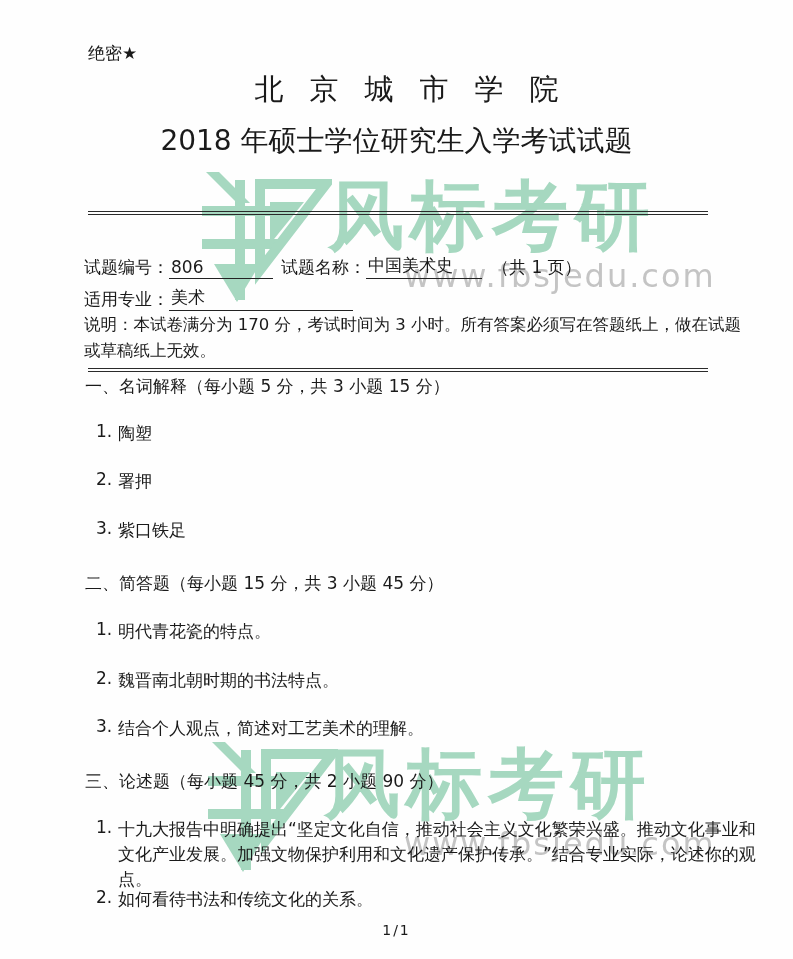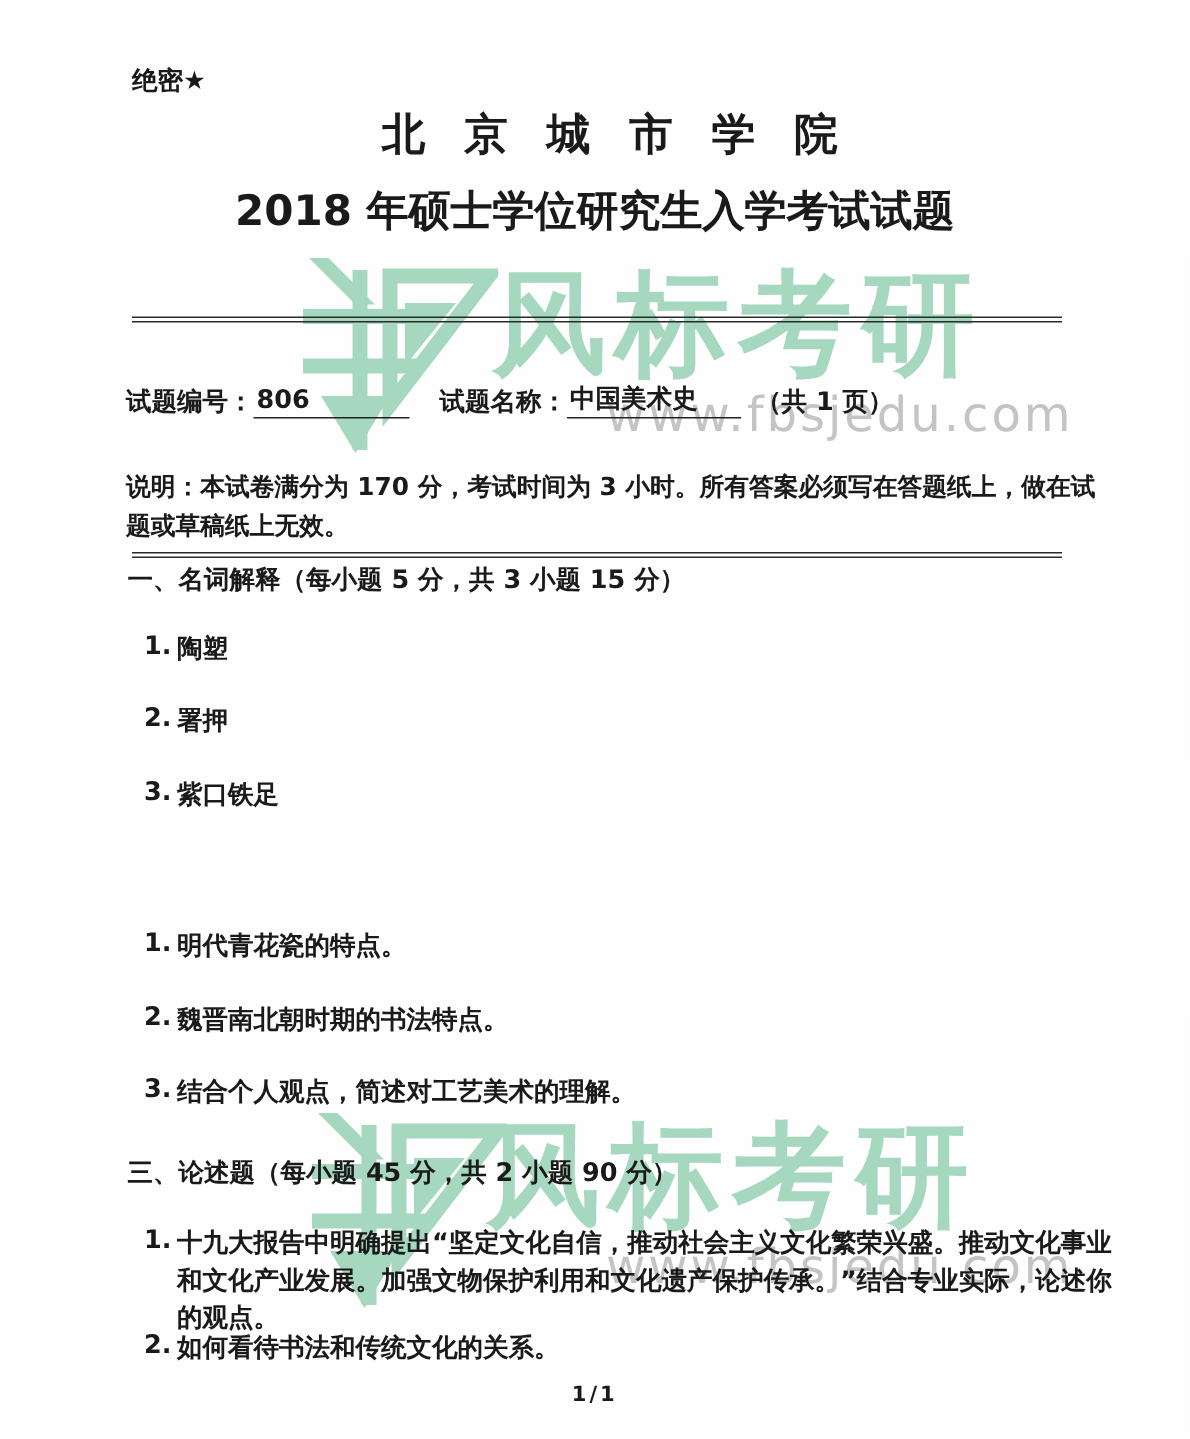--- a/index.html
+++ b/index.html
@@ -16,21 +16,21 @@
     font-size:76px; letter-spacing:6px; line-height:1; white-space:nowrap;
   }
   .wm-url {
     position:absolute; color:var(--wm-gray,#c4c4c4);
     font-size:32px; letter-spacing:2px; line-height:1; white-space:nowrap;
   }
   .wm-logo { position:absolute; }
   .wm-logo .g-fill { fill:var(--wm-green,#a6d8c0); }
   .wm-logo .g-stroke { fill:none; stroke:var(--wm-green,#a6d8c0); stroke-width:10; }
   
-  .content { position:absolute; inset:0; z-index:1; font-weight:bold;border-radius:14px; }
+  .content { position:absolute; inset:0; z-index:1; font-weight:normal;border-radius:14px; }
   .classification { position:absolute; left:88px; top:42px; font-size:17px; }
   .school-title {
     position:absolute; left:0; right:0; top:70px; text-align:center;
     font-size:29px; letter-spacing:26px; text-indent:26px; white-space:nowrap;margin-left:20px;
   }
   .exam-title {
     position:absolute; left:0; right:0; top:122px; text-align:center;
     font-size:28px; white-space:nowrap;
   }
   .rule { position:absolute; left:88px; width:620px; height:4px;
@@ -40,21 +40,21 @@
   .info-row { position:absolute; left:84px; font-size:17px; display:flex; align-items:flex-end; white-space:nowrap; }
   .info-row-1 { top:254px; }
   .info-row-2 { top:286px; }
   .ufield {
     display:inline-block; border-bottom:1.5px solid #222;
     text-align:left; padding:0 2px 1px 2px;
   }
   .ufield.f-examno { width:104px; }
   .ufield.f-examname { width:116px; }
   .ufield.f-major { width:184px; }
-  .lbl2 { margin-left:20px; }
+  .lbl2 { margin-left:8px; }
   .pages-note { margin-left:10px; }
   .instructions { position:absolute; left:84px; top:312px; width:660px;
     font-size:16.5px; line-height:26px; }
   .sec-heading { position:absolute; left:85px; font-size:17px; white-space:nowrap; }
   .q-item { position:absolute; left:96px; display:flex; font-size:17px; }
   .q-item .q-no { flex:0 0 22px; }
   .q-item .q-text { width:640px; line-height:25px; }
   .h-s1 { top:375px; } .q-s1-1 { top:421px; } .q-s1-2 { top:469px; } .q-s1-3 { top:518px; }
   .h-s2 { top:572px; } .q-s2-1 { top:619px; } .q-s2-2 { top:668px; } .q-s2-3 { top:716px; }
   .h-s3 { top:770px; } .q-s3-1 { top:817px; } .q-s3-2 { top:887px; }
@@ -104,39 +104,44 @@
     <div class="rule rule-1"></div>
 
     <div class="info-row info-row-1">
       <span>试题编号：</span>
       <span class="ufield f-examno">806</span>
       <span class="lbl2">试题名称：</span>
       <span class="ufield f-examname">中国美术史</span>
       <span class="pages-note">（共 1 页）</span>
     </div>
 
+    <div class="info-row info-row-2">
+      <span>适用专业：</span>
+      <span class="ufield f-major">美术</span>
+    </div>
 
     <div class="instructions">说明：本试卷满分为 170 分，考试时间为 3 小时。所有答案必须写在答题纸上，做在试题或草稿纸上无效。</div>
 
     <div class="rule rule-2"></div>
 
     <div class="sec-heading h-s1">一、名词解释（每小题 5 分，共 3 小题 15 分）</div>
     <div class="q-item q-s1-1">
       <span class="q-no">1.</span>
       <span class="q-text">陶塑</span>
     </div>
     <div class="q-item q-s1-2">
       <span class="q-no">2.</span>
       <span class="q-text">署押</span>
     </div>
     <div class="q-item q-s1-3">
       <span class="q-no">3.</span>
       <span class="q-text">紫口铁足</span>
     </div>
 
+    <div class="sec-heading h-s2">二、简答题（每小题 15 分，共 3 小题 45 分）</div>
     <div class="q-item q-s2-1">
       <span class="q-no">1.</span>
       <span class="q-text">明代青花瓷的特点。</span>
     </div>
     <div class="q-item q-s2-2">
       <span class="q-no">2.</span>
       <span class="q-text">魏晋南北朝时期的书法特点。</span>
     </div>
     <div class="q-item q-s2-3">
       <span class="q-no">3.</span>

